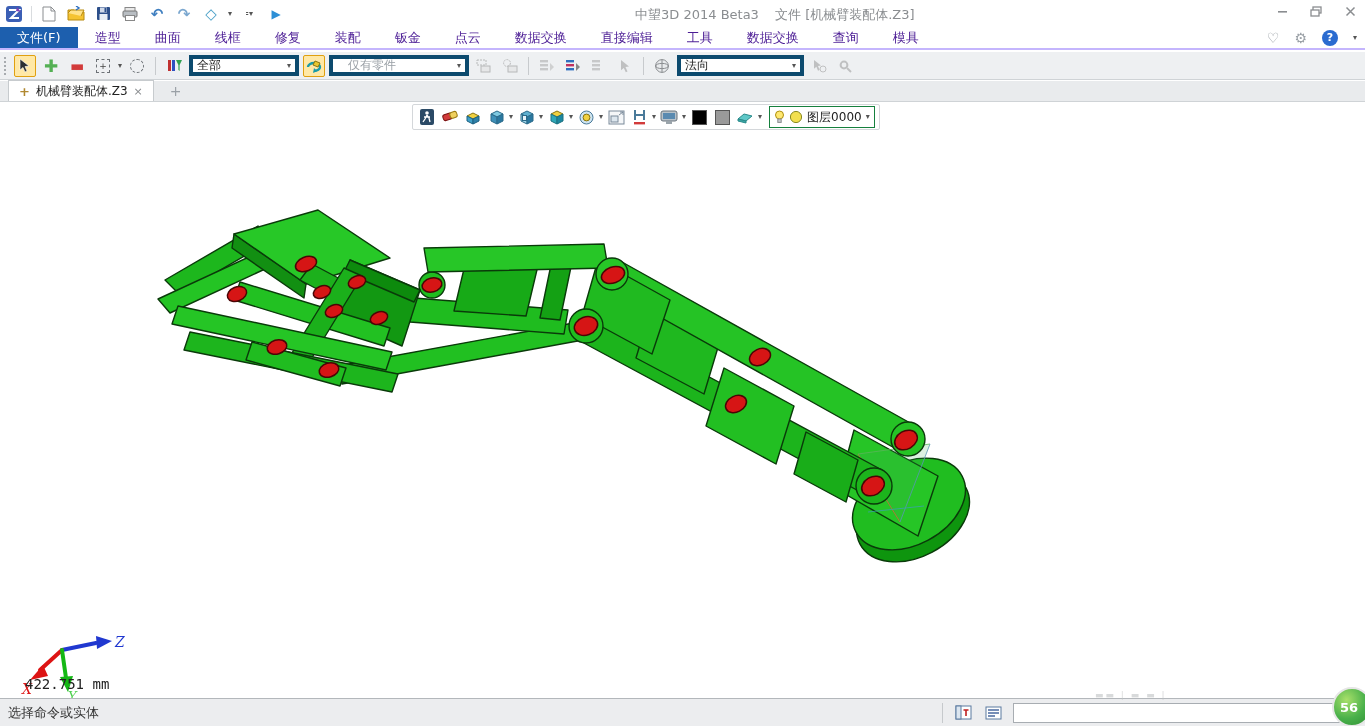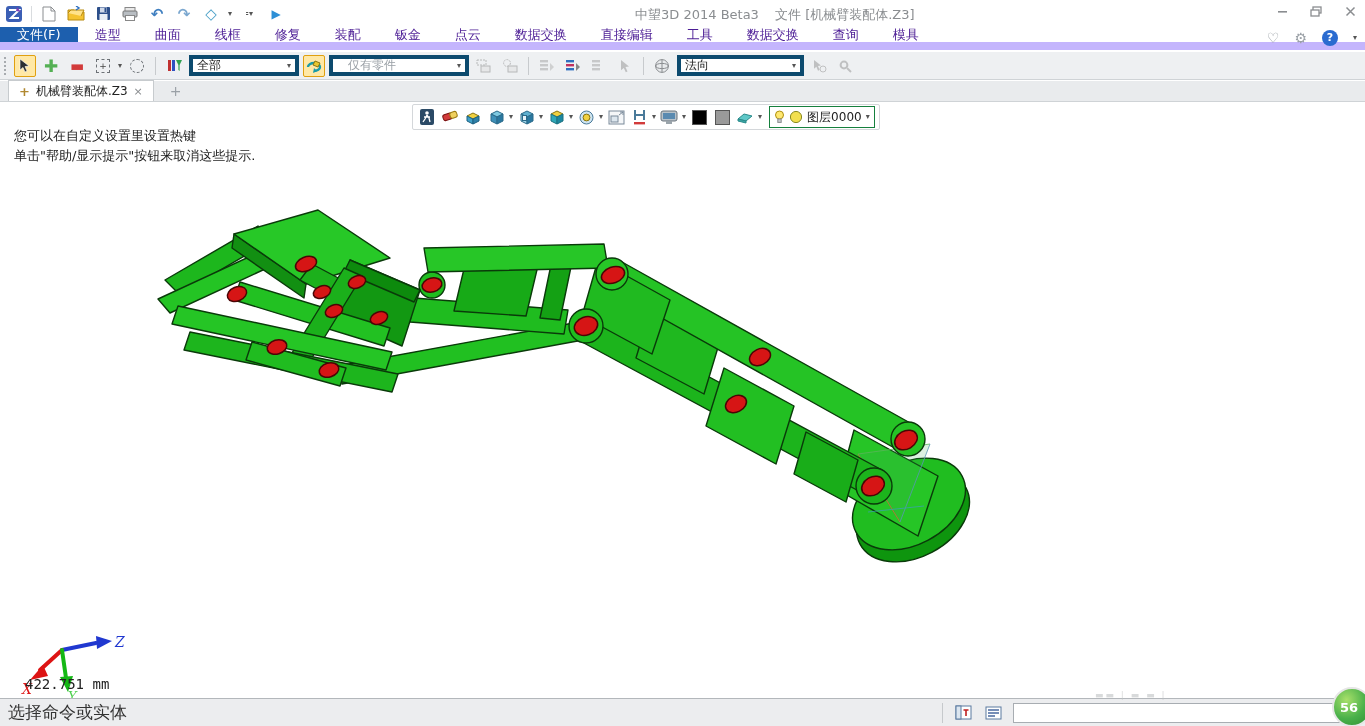--- a/index.html
+++ b/index.html
@@ -11,21 +11,21 @@
   .qat { position:absolute; left:4px; top:2px; display:flex; align-items:center; gap:7px; height:23px; }
   .qat .sep { width:1px; height:16px; background:#d9dcdf; }
   .ic { display:inline-flex; align-items:center; justify-content:center; width:20px; height:20px; font-size:15px; }
   .caret { font-size:8px; color:#555; line-height:1; }
   .title-app { position:absolute; left:635px; top:6px; color:#8a8d90; font-size:13px; }
   .title-doc { position:absolute; left:775px; top:6px; color:#8a8d90; font-size:13px; }
   .win-controls { position:absolute; right:6px; top:4px; display:flex; gap:16px; }
   .winbtn { width:18px; height:14px; display:flex; align-items:center; justify-content:center; cursor:default; }
 
   
-  .ribbon-tabs { position:absolute; top:27px; left:0; width:100%; height:23px; background:#fff; border-bottom:8px solid #c4b5fd; display:flex; align-items:stretch;text-align:right; }
+  .ribbon-tabs { position:absolute; top:27px; left:0; width:100%; height:23px; background:#fff; border-bottom:2px solid #c4b5fd; display:flex; align-items:stretch;text-align:right; }
   .rtab { padding:0 17px; display:flex; align-items:center; font-size:13px; color:#4c1d95; cursor:default; }
   .rtab.active { background:#1d5fae; color:#fff; }
   .ribbon-right { position:absolute; right:8px; top:0; height:21px; display:flex; align-items:center; gap:15px; }
   .heart { color:#9aa0a6; font-size:14px; }
   .gear { color:#9aa0a6; font-size:14px; }
   .helpq { width:16px; height:16px; border-radius:50%; background:#2a6bd0; color:#fff; font-size:11px; font-weight:bold; display:flex; align-items:center; justify-content:center; }
 
   
   .toolbar { position:absolute; top:52px; left:0; width:100%; height:28px; background:#eef0f2; border-bottom:1px solid #cfd3d6; display:flex; align-items:center; gap:4px; padding:0 4px; }
   .drag-dots { width:4px; height:18px; border-left:2px dotted #a7abaf; margin-right:2px; }
@@ -52,21 +52,21 @@
   .viewport { position:absolute; top:102px; left:0; width:1365px; height:596px; background:#fff; overflow:hidden; }
   .float-toolbar { position:absolute; left:412px; top:2px; height:26px; background:#fff; border:1px solid #d4d7da; border-radius:2px; display:flex; align-items:center; gap:3px; padding:0 4px; }
   .fic { width:20px; height:20px; display:flex; align-items:center; justify-content:center; }
   .swatch { width:15px; height:15px; border:1px solid #555; }
   .layer-group { display:flex; align-items:center; gap:4px; border:1px solid #15803d; background:#fff; height:22px; padding:0 4px; margin-left:4px; font-size:12px; color:#222; }
   .hint { position:absolute; left:14px; top:24px; font-size:13px; color:#1c1c1c; line-height:20px; }
   .scale-readout { position:absolute; left:25px; top:574px; font-size:14px; color:#222; font-family:"DejaVu Sans Mono","Liberation Mono",monospace; }
 
   
   .statusbar { position:absolute; top:698px; left:0; width:100%; height:28px; background:#ecedef; border-top:1px solid #b3b7bb; display:flex; align-items:center; }
-  .status-msg { margin-left:8px; font-size:17px; color:#333; }
+  .status-msg { margin-left:8px; font-size:13px; color:#333; }
   .status-right { position:absolute; right:4px; display:flex; align-items:center; gap:10px; }
   .status-input { width:348px; height:20px; border:1px solid #a8adb2; background:#fff; font-size:12px; padding:0 4px; }
   .ssep { width:1px; height:20px; background:#c6c9cc; }
 
   .watermark { position:absolute; left:1095px; top:690px; color:#bfc2c4; font-size:9px; letter-spacing:2px; opacity:.6; }
   .badge56 { position:absolute; left:1332px; top:687px; width:40px; height:40px; border-radius:50%;
      background:radial-gradient(circle at 35% 30%, #a8e06a, #49b04a 55%, #2f8f33); border:2px solid #e6e6e6;
      color:#fff; font-size:13px; font-weight:bold; display:flex; align-items:center; padding-left:6px; }
 </style>
 </head>
@@ -379,24 +379,20 @@
             <rect x="3.8" y="9" width="3.4" height="3.4" fill="#c8ccd0" stroke="#8a8d90"></rect>
           </svg>
         <svg width="14" height="14" viewBox="0 0 14 14">
             <circle cx="7" cy="7" r="5.6" fill="#f2df4e" stroke="#8a8a20"></circle>
           </svg>
         <span>图层0000</span>
         <span class="caret">▾</span>
       </span>
     </div>
 
-    <div class="hint">
-      <div>您可以在自定义设置里设置热键</div>
-      <div>单击"帮助/显示提示"按钮来取消这些提示.</div>
-    </div>
 
     <svg width="1365" height="596" viewBox="0 0 1365 596" style="position:absolute;left:0;top:0;">
       <g stroke="#0a3a0a" stroke-width="1.4" stroke-linejoin="round">
 
         <ellipse cx="913" cy="414" rx="60" ry="41" transform="rotate(-28 913 414)" fill="#0e950e"></ellipse>
         <ellipse cx="909" cy="402" rx="60" ry="41" transform="rotate(-28 909 402)" fill="#20bd20"></ellipse>
         <path d="M854 328 L938 374 L918 434 L838 388 Z" fill="#26c526"></path>
 
         <g stroke-width="1" fill="rgba(60,170,90,0.18)">
           <path d="M858 352 L930 342 L900 420 Z" stroke="none"></path>

